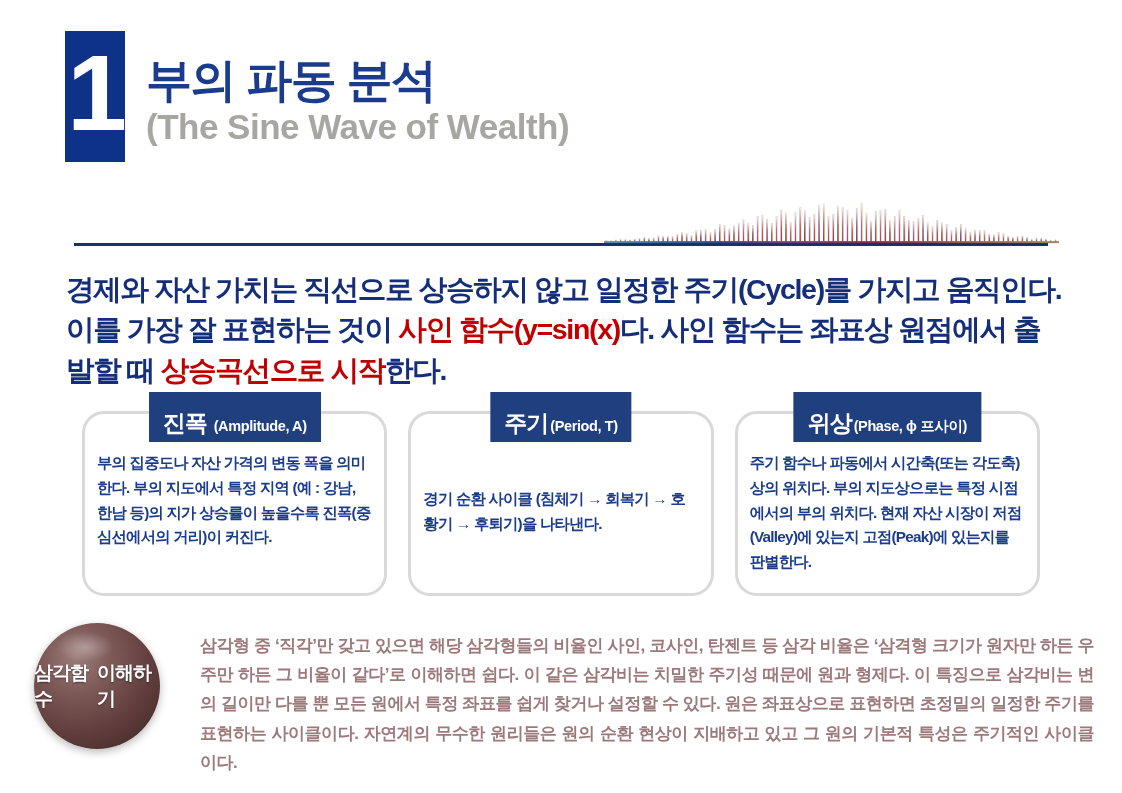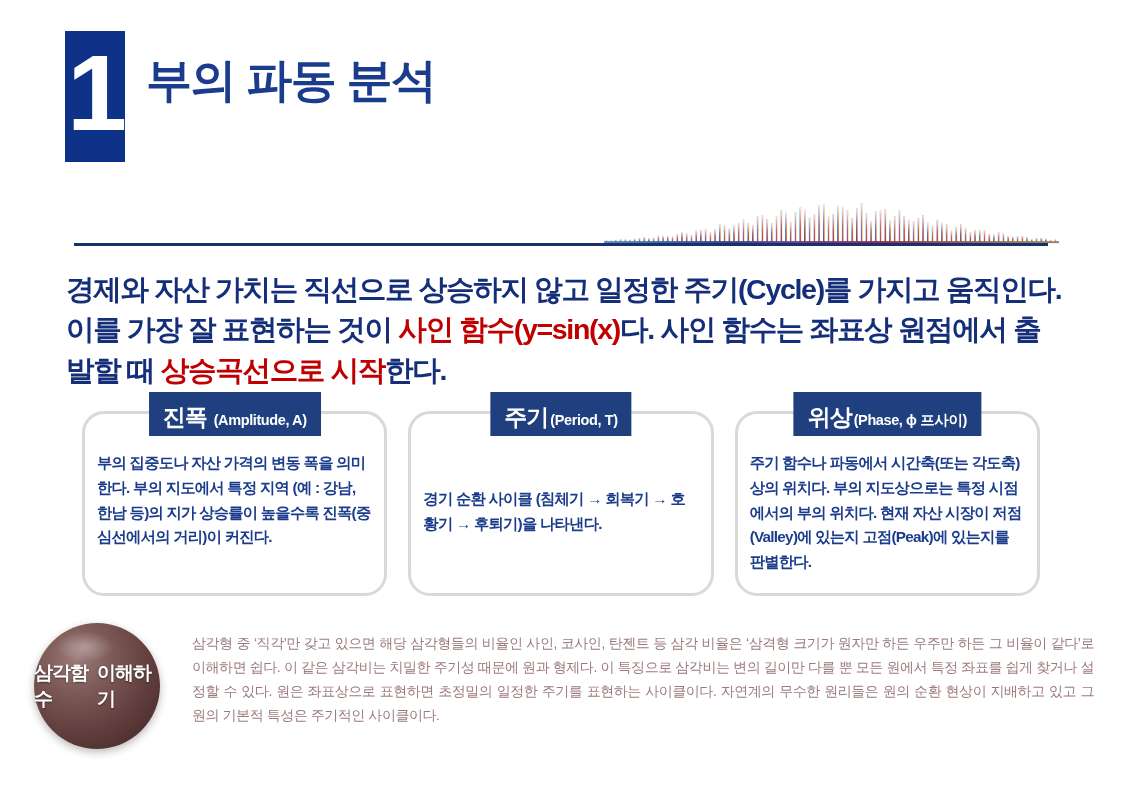--- a/index.html
+++ b/index.html
@@ -57,21 +57,21 @@
   }
   .card {
     position:relative; flex:1 1 0; min-height:185px;
     border:3px solid #d9d9d9; border-radius:22px;
     background:#ffffff; padding:37px 12px 14px 12px;
     display:flex; align-items:flex-start; justify-content:center;
   }
   .card-header {
     position:absolute; top:-22px; left:50%; transform:translateX(-50%);
     background:#1f3f7f; color:#ffffff;
-    padding:14px 14px 7px 14px;
+    padding:20px 14px 7px 14px;
     white-space:nowrap; display:flex; align-items:baseline;
     line-height:1;
   }
   .card-header .ko {
     font-size:23px; font-weight:bold; letter-spacing:-1px;
   }
   .card-header .en {
     font-size:14.5px; font-weight:bold; letter-spacing:-0.4px; margin-left:2px;
   }
   .card-header.spaced .en { margin-left:7px;text-align:right; }
@@ -93,36 +93,37 @@
   .sphere::after {
     content:""; position:absolute; top:9px; left:22px; width:58px; height:30px;
     border-radius:50%;
     background:radial-gradient(ellipse at center, rgba(255,255,255,0.30), rgba(255,255,255,0) 70%);
   }
   .sphere .l1, .sphere .l2 {
     font-size:19px; font-weight:bold; letter-spacing:-1px; line-height:1.35;
     position:relative; z-index:2; text-shadow:0 1px 2px rgba(0,0,0,0.45);
   }
   .foot-text {
-    flex:1 1 auto; margin-left:32px; padding-top:8px;
-    font-size:14px; font-weight:normal; color:#9c7a7b;
+    flex:1 1 auto; margin-left:40px; padding-top:8px;
+    font-size:17px; font-weight:bold; color:#9c7a7b;
     line-height:1.72; letter-spacing:-0.45px; text-align:justify;
   }
 </style>
 </head>
 <body>
 
 <div class="slide">
 
   <div class="header">
     <div class="num-badge">
       <span>1</span>
     </div>
     <div class="title-block">
       <div class="title-ko">부의 파동 분석</div>
+      <div class="title-en">(The Sine Wave of Wealth)</div>
     </div>
   </div>
 
   <div class="wave-deco">
     <svg viewBox="0 0 455 50" preserveAspectRatio="none">
       <defs>
         <linearGradient id="hueGrad" x1="0" y1="0" x2="1" y2="0">
           <stop offset="0%" stop-color="#7fd4e8"></stop>
           <stop offset="13%" stop-color="#3f8fd0"></stop>
           <stop offset="26%" stop-color="#3b4fa0"></stop>

